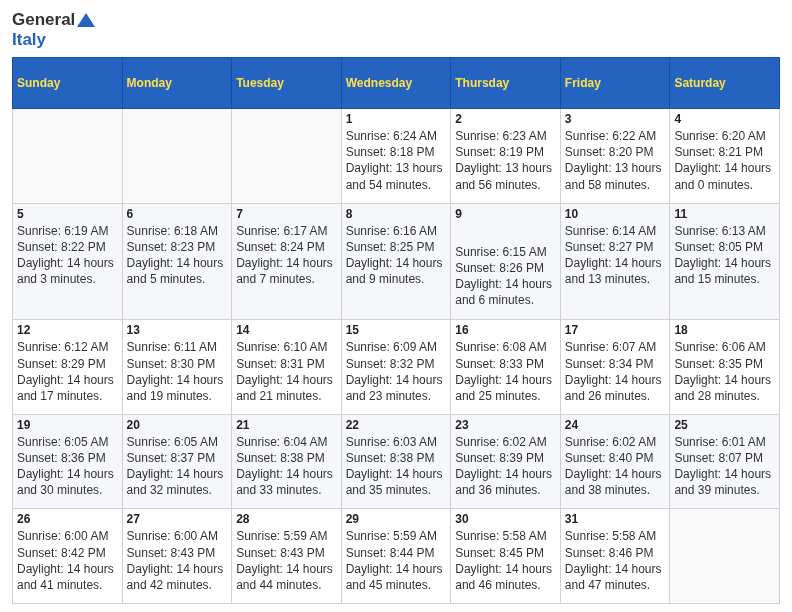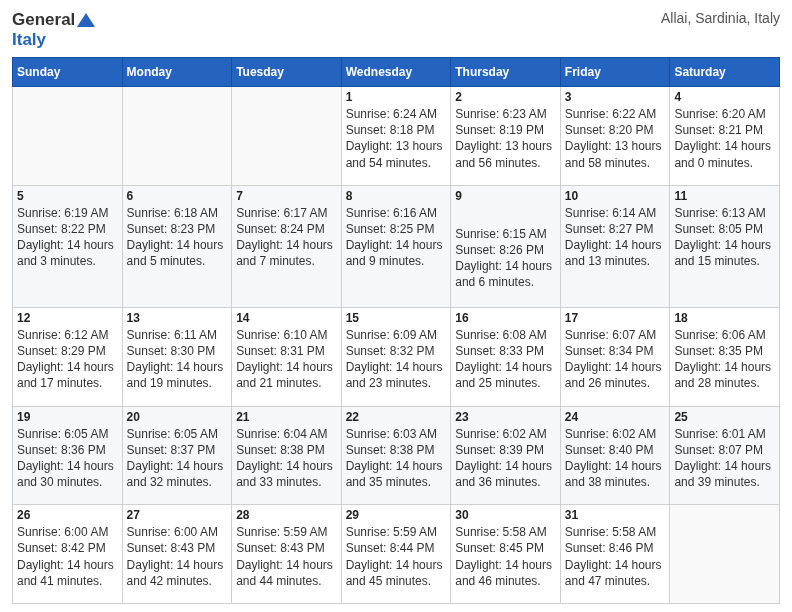--- a/index.html
+++ b/index.html
@@ -45,24 +45,24 @@
     }
     .calendar {
       flex: 1;
       border: 1px solid #ccc;
       border-collapse: collapse;
       width: 100%;
       table-layout: fixed;
     }
     .calendar th {
       background: #2563c0;
-      color: #ffffff;
+      color: #fde047;
       font-size: 12px;
       font-weight: bold;
-      padding: 7px 4px;
+      padding: 18px 4px;
       text-align: left;
       border: 1px solid #1a4fa0;
     }
     .calendar td {
       border: 1px solid #d0d0d0;
       vertical-align: top;
       padding: 3px 4px;
       font-size: 10px;
       color: #333;
       background: #fff;
@@ -97,21 +97,20 @@
         <span style="display:flex;align-items:center;">
           <span class="logo-general" style="font-size:17px;font-weight:bold;">General</span>
           <svg width="18" height="14" viewBox="0 0 18 14" style="margin-left:2px;margin-top:1px;">
             <polygon points="0,14 9,0 18,14" fill="#2563c0"></polygon>
           </svg>
         </span>
         <span class="logo-blue" style="font-size:17px;font-weight:bold;color:#2563c0;">Italy</span>
       </div>
     </div>
     <div class="title-block">
-      <div class="subtitle">Allai, Sardinia, Italy</div>
     </div>
   </div>
 
   <table class="calendar">
     <thead>
       <tr>
         <th>Sunday</th>
         <th>Monday</th>
         <th>Tuesday</th>
         <th>Wednesday</th>

